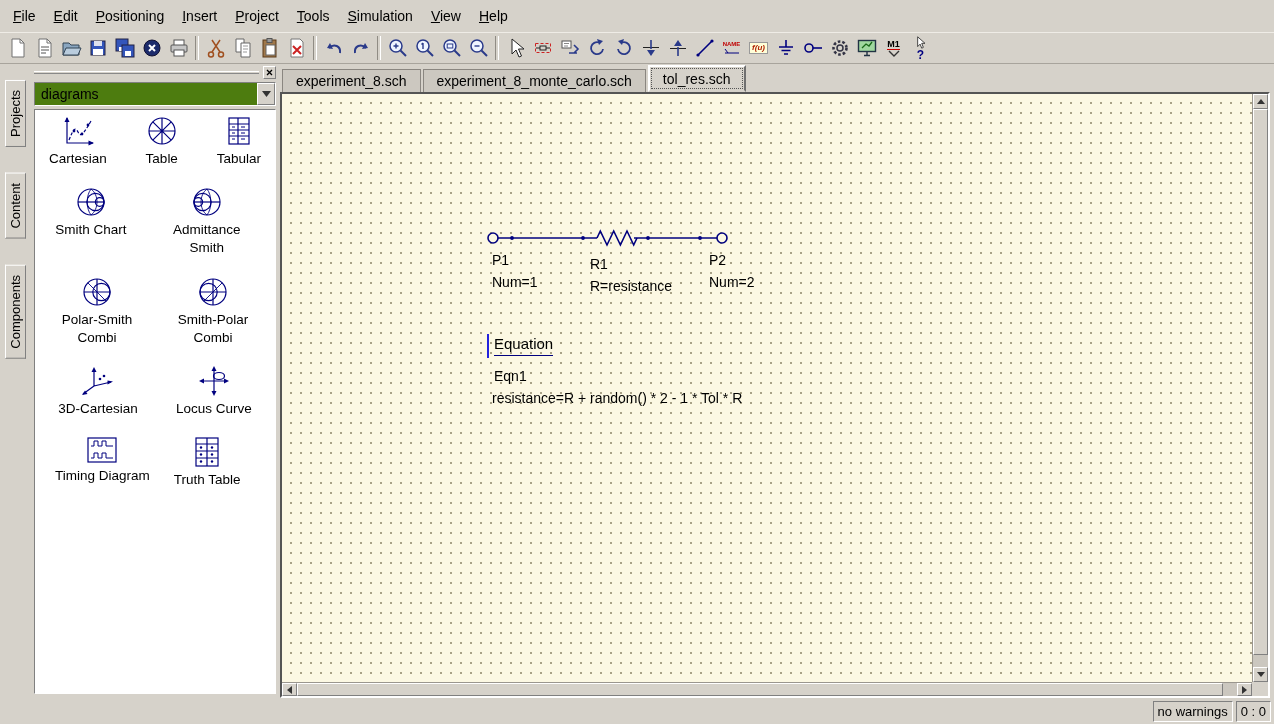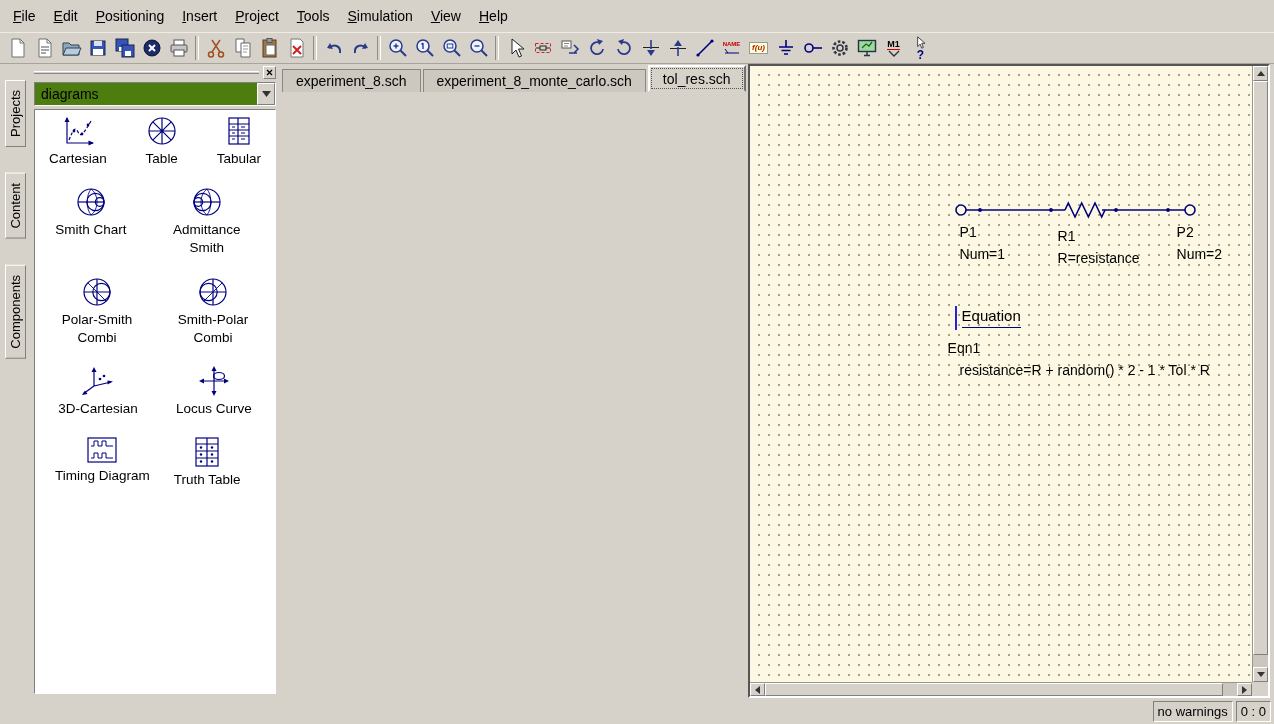--- a/index.html
+++ b/index.html
@@ -46,21 +46,21 @@
   .items-panel { flex:1; background:#fff; border:1px solid; border-color:#808080 #fff #fff #808080;
                  padding:4px 4px; display:flex; flex-direction:column; gap:17px; overflow:hidden; }
   .irow { display:flex; justify-content:space-around; align-items:flex-start; }
   .irow.first { justify-content:space-between; padding:0 10px; }
   .irow.last { justify-content:flex-start; gap:24px; padding-left:16px; }
   .ditem { display:flex; flex-direction:column; align-items:center; gap:2px; max-width:96px;
            text-align:center; font-size:13.5px; line-height:1.35; }
   .dicon { stroke:#00007f; fill:none; stroke-width:1.2; }
 
   
-  .main { flex:1; display:flex; flex-direction:row; min-width:0; padding:0 4px 0 0; }
+  .main { flex:1; display:flex; flex-direction:column; min-width:0; padding:0 4px 0 0; }
   .tabbar { height:28px; display:flex; align-items:flex-end; padding-left:2px; }
   .dtab { height:23px; display:flex; align-items:center; padding:0 13px; background:#ccc8c0;
           border:1px solid #8a8680; border-bottom:none; margin-right:2px; white-space:nowrap; }
   .dtab.active { height:27px; background:#d6d2ca; border:2px solid; border-color:#ffffff #707070 #d6d2ca #ffffff;
                  outline:1px dotted #555; outline-offset:-4px; }
 
   .canvas-zone { flex:1; display:grid; grid-template-columns:1fr 16px; grid-template-rows:1fr 14px;
                  border:2px solid; border-color:#555 #fff #fff #555; min-height:0; }
   .canvas { position:relative; overflow:hidden; background-color:#fcf8e3;
             background-image:radial-gradient(circle, #a9a287 0.8px, rgba(0,0,0,0) 1.1px);
@@ -500,21 +500,21 @@
           <div class="clabel" style="left:210px; top:158px;">P1</div>
           <div class="clabel" style="left:210px; top:180px;">Num=1</div>
           <div class="clabel" style="left:308px; top:162px;">R1</div>
           <div class="clabel" style="left:308px; top:184px;">R=resistance</div>
           <div class="clabel" style="left:427px; top:158px;">P2</div>
           <div class="clabel" style="left:427px; top:180px;">Num=2</div>
 
           <div class="equation-block" style="left:205px; top:240px;">
             <div class="eq-title">Equation</div>
           </div>
-          <div class="clabel" style="left:198px; top:274px;">Eqn1</div>
+          <div class="clabel" style="left:212px; top:274px;">Eqn1</div>
           <div class="clabel" style="left:210px; top:296px;">resistance=R + random() * 2 - 1 * Tol * R</div>
         </div>
 
         <div class="vscroll">
           <div class="sbtn">
               <svg width="8" height="5" viewBox="0 0 8 5">
                 <path d="M0 5h8L4 0z" fill="#333"></path>
               </svg>
             </div>
           <div class="vthumb"></div>

